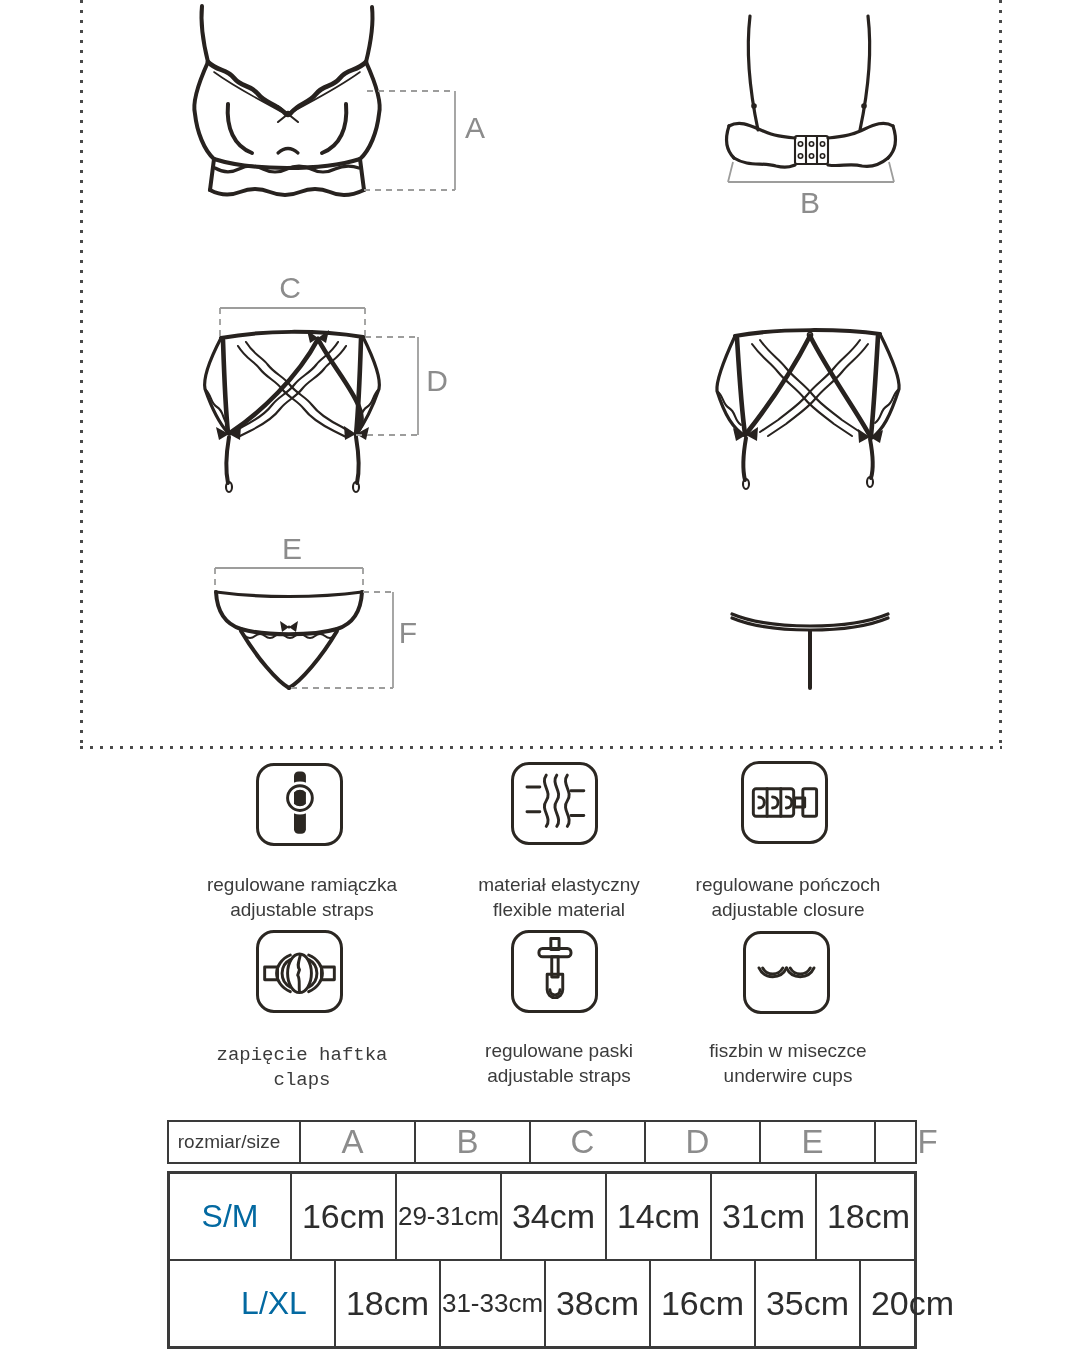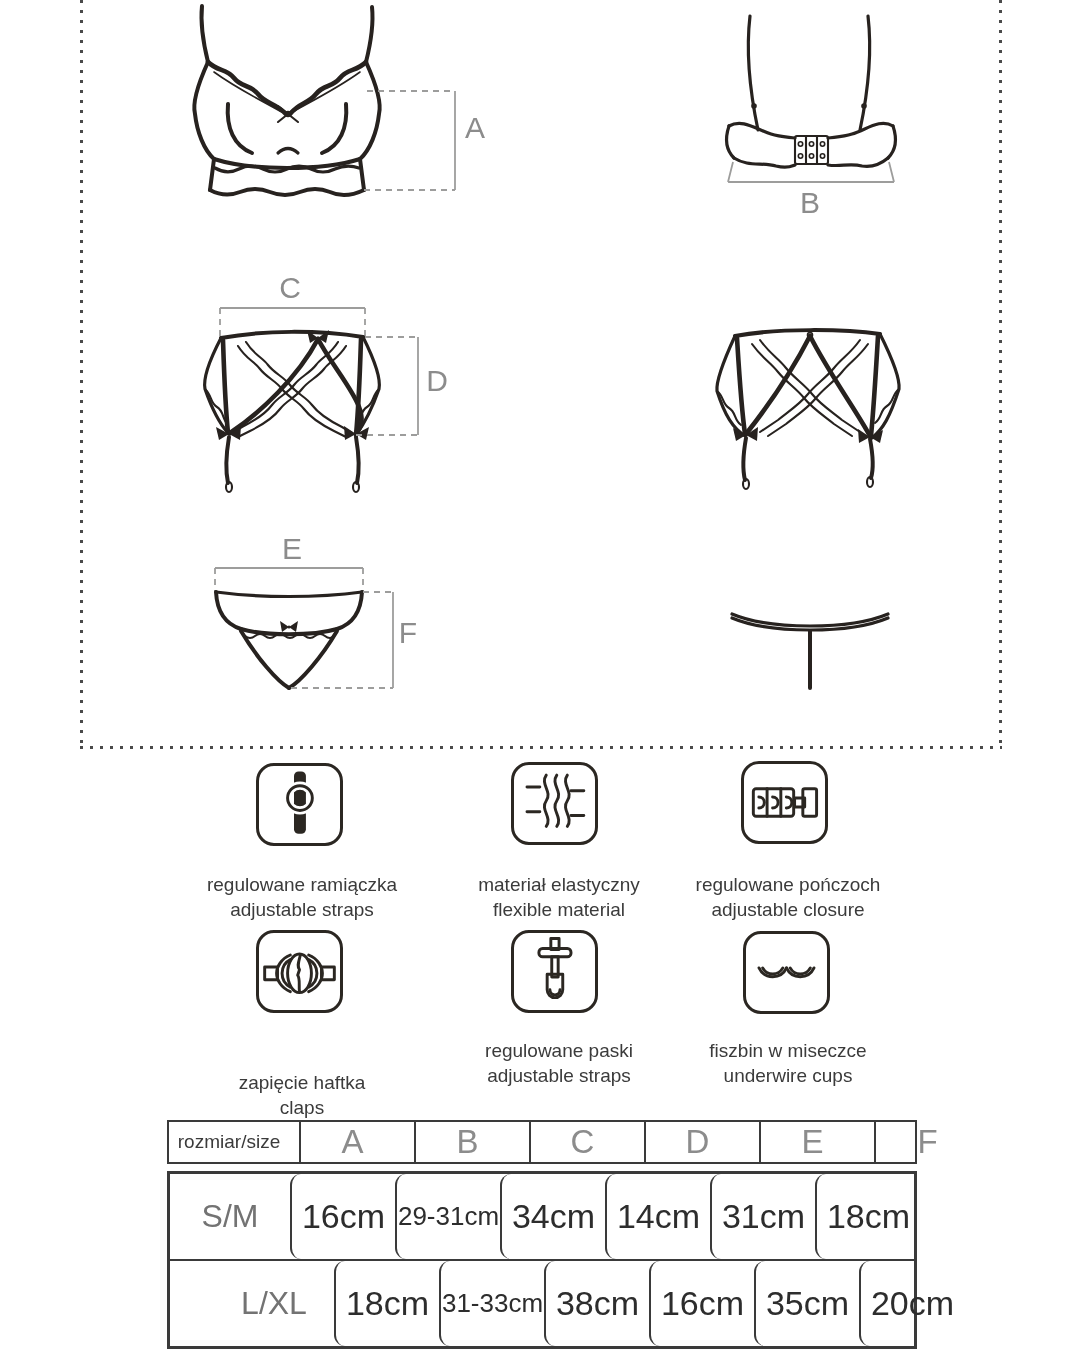--- a/index.html
+++ b/index.html
@@ -35,22 +35,22 @@
             border:2px solid #3a3a3a;box-sizing:content-box;gap:10px;}
   .tbl-head .cell{display:flex;align-items:center;justify-content:center;border-left:2px solid #3a3a3a;}
   .tbl-head .cell:first-child{border-left:none;}
   .corner{font-size:19px;color:#3b3b3b;}
   .colhead{font-size:33px;color:#8c8c8c;}
   .tbl-body{margin-top:7px;border:3px solid #3a3a3a;}
   .tbl-row{display:grid;grid-template-columns:120px repeat(6,105px);height:85px;}
   .tbl-row + .tbl-row{border-top:2px solid #3a3a3a;padding-left:44px;}
   .tbl-row .cell{display:flex;align-items:center;justify-content:center;border-left:2px solid #3a3a3a;}
   .tbl-row .cell:first-child{border-left:none;}
-  .size-lab{font-size:32px;color:#737373;}
-  .val{font-size:34px;color:#2d2d2d;border-radius:11px;}
+  .size-lab{font-size:32px;color:#0369a1;}
+  .val{font-size:34px;color:#2d2d2d;}
   .val-sm{font-size:26px;}
 </style>
 </head>
 <body>
 
 <div class="canvas">
 
   <div class="dot-v" style="left:80px;"></div>
   <div class="dot-v" style="left:999px;"></div>
   <div class="dot-h"></div>
@@ -291,21 +291,21 @@
   </div>
   <div class="icon-box" style="left:743px;top:931px;">
     <svg viewBox="0 0 86 84">
       <path class="ic" d="M13,37 a16.5,16.5 0 0 0 30,0" stroke-width="3"></path>
       <path class="ic" d="M17,37 a12.5,12.5 0 0 0 22,0" stroke-width="2.4"></path>
       <path class="ic" d="M43,37 a16.5,16.5 0 0 0 30,0" stroke-width="3"></path>
       <path class="ic" d="M47,37 a12.5,12.5 0 0 0 22,0" stroke-width="2.4"></path>
     </svg>
   </div>
 
-  <div class="feat-label" style="left:160px;top:1070px;">
+  <div class="feat-label" style="left:160px;top:1043px;font-family:Liberation Mono, monospace;">
     <div>zapięcie haftka</div>
     <div>claps</div>
   </div>
   <div class="feat-label" style="left:417px;top:1038px;">
     <div>regulowane paski</div>
     <div>adjustable straps</div>
   </div>
   <div class="feat-label" style="left:646px;top:1038px;">
     <div>fiszbin w miseczce</div>
     <div>underwire cups</div>

